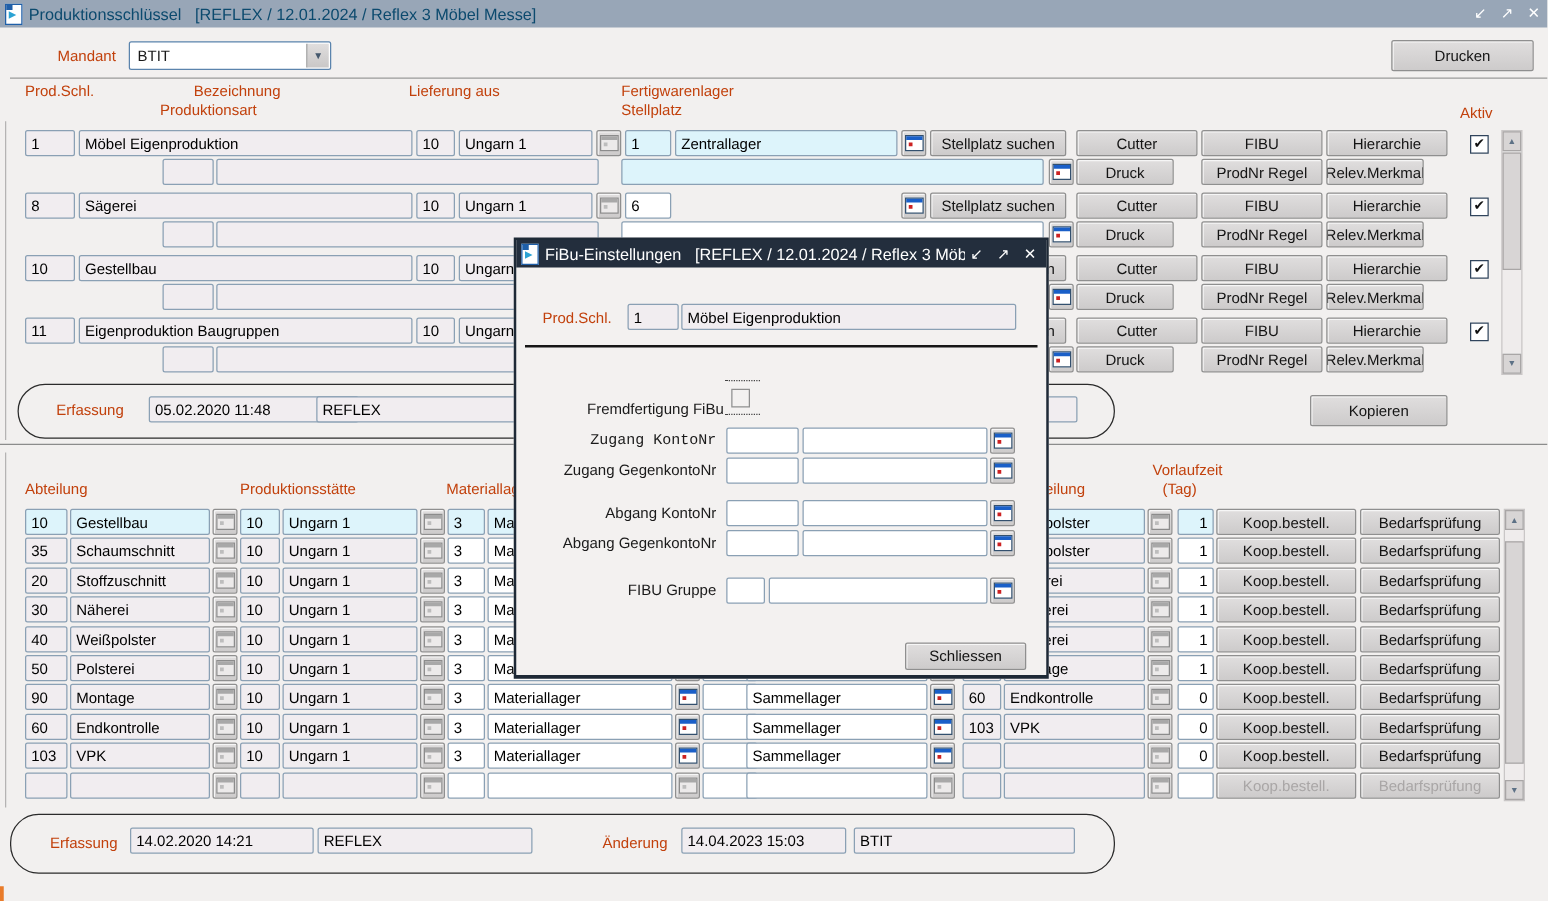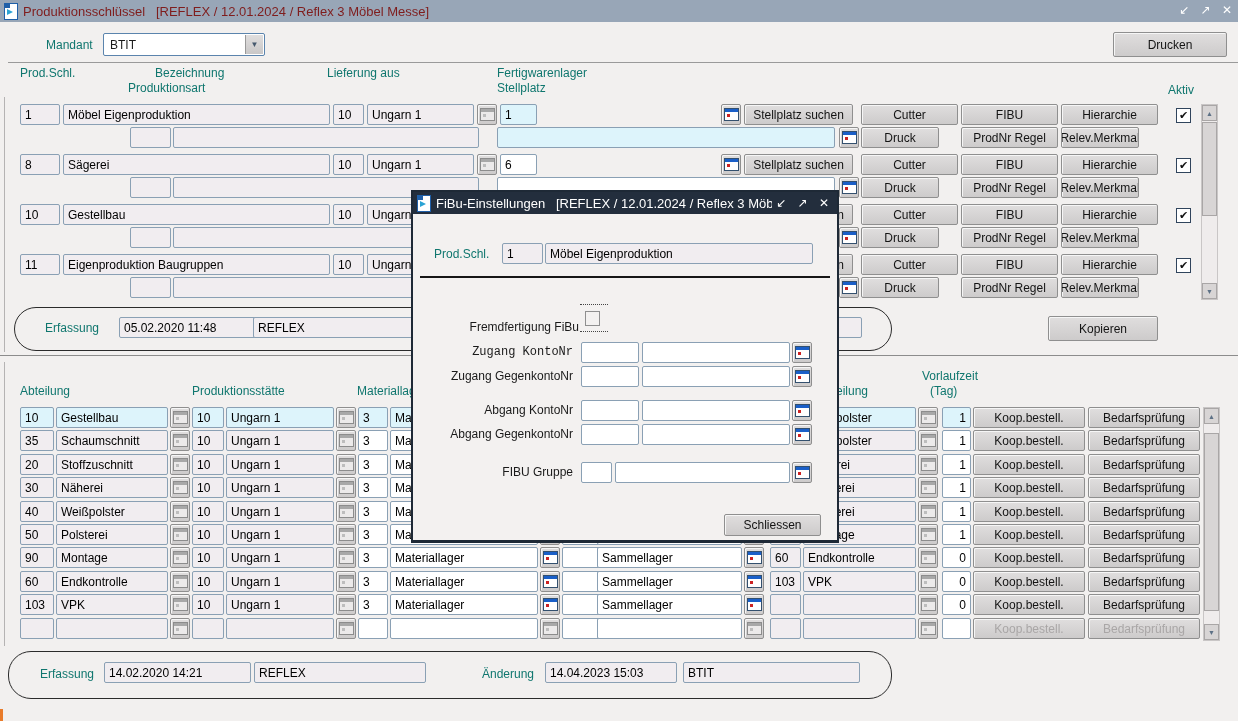--- a/index.html
+++ b/index.html
@@ -2,21 +2,21 @@
 <html><head>
 <meta charset="utf-8">
 <style>
   html,body{margin:0;padding:0;}
   body{width:1238px;height:721px;position:relative;overflow:hidden;
        background:#f2f0ef;font-family:"Liberation Sans",sans-serif;font-size:12px;color:#1a1a1a;}
   .abs{position:absolute;box-sizing:border-box;}
   
   .titlebar{position:absolute;left:0;top:0;width:1238px;height:22px;background:#98a6b7;
             display:flex;align-items:center;padding-left:4px;box-sizing:border-box;}
-  .tb-text{color:#7f1d1d;font-size:13px;white-space:pre;margin-left:5px;overflow:hidden;text-align:center;}
+  .tb-text{color:#0c4a6e;font-size:13px;white-space:pre;margin-left:5px;overflow:hidden;text-align:center;}
   .winctl{position:absolute;right:6px;top:3px;color:#fff;font-size:12px;}
   .winctl span{margin-left:8px;cursor:default;}
   .doc{width:12px;height:15px;background:#fff;border:1px solid #1f5fa8;position:relative;flex:none;}
   .doc::before{content:"";position:absolute;left:0;top:0;width:5px;height:4px;background:#1f5fa8;}
   .doc::after{content:"";position:absolute;left:2px;top:5px;border:3px solid transparent;border-left:6px solid #2ba3d4;}
   
   .fld{position:absolute;height:21px;border:1px solid #8aa0b4;border-radius:2px;background:#fff;
        padding:3px 4px 0 4px;box-sizing:border-box;overflow:hidden;white-space:nowrap;font-size:12px;color:#000;}
   .pk{background:#f1edf0;}
   .btn{position:absolute;height:21px;background:linear-gradient(#e0dede,#cdcbcb);border:1px solid #8f8f8f;
@@ -29,21 +29,21 @@
   .mini::before{content:"";position:absolute;left:0;top:0;right:0;height:3px;background:#1a5fc8;}
   .mini::after{content:"";position:absolute;left:2px;top:5px;width:3px;height:3px;background:#cc2222;}
   .mini.gray{border-color:#8c8c8c;background:#eceaea;}
   .mini.gray::before{background:#a8a8a8;}
   .mini.gray::after{background:#bdbdbd;}
   .cb{position:absolute;width:13px;height:13px;background:#fff;border:1px solid #30445c;
       display:flex;align-items:center;justify-content:center;}
   .cb .ck{font-size:11px;line-height:11px;color:#111;}
   .hline{position:absolute;height:1px;background:#9a9a9a;}
   .vline{position:absolute;width:1px;background:#b5b3b3;}
-  .hdr{position:absolute;color:#0f766e;white-space:nowrap;}
+  .hdr{position:absolute;color:#c2410c;white-space:nowrap;}
   .band{position:absolute;border:1px solid #2b2b2b;border-radius:23px;background:transparent;}
   
   .vsb{position:absolute;width:17px;background:#efecec;border:1px solid #c9c6c6;box-sizing:border-box;}
   .sbb{position:absolute;left:0;width:15px;height:16px;background:#d8d5d5;border:1px solid #a9a6a6;
        display:flex;align-items:center;justify-content:center;font-size:7px;color:#5d7186;box-sizing:border-box;}
   .sbt{position:absolute;left:0;width:15px;background:#d8d5d5;border:1px solid #a9a6a6;box-sizing:border-box;}
   
   #top-rows{position:absolute;left:0;top:104px;width:1238px;height:200px;}
   .trow{position:absolute;left:0;width:1238px;height:46px;}
   .trow .fwf{background:#fff;}
@@ -118,20 +118,21 @@
 <div id="top-rows">
 <div class="trow sel" style="top: 0px;">
   <div class="fld pk c-nr">1</div>
   <div class="fld pk c-name">Möbel Eigenproduktion</div>
   <div class="fld pk c-lnr">10</div>
   <div class="fld pk c-lort">Ungarn 1</div>
   <div class="ibtn c-i1">
         <span class="mini gray"></span>
       </div>
   <div class="fld fwf c-fwnr">1</div>
+  <div class="fld fwf c-fwname">Zentrallager</div>
   <div class="ibtn c-i2">
         <span class="mini"></span>
       </div>
   <div class="btn c-sp">Stellplatz suchen</div>
   <div class="btn c-cutter">Cutter</div>
   <div class="btn c-fibu">FIBU</div>
   <div class="btn c-hier">Hierarchie</div>
   <div class="cb c-cb">
         <span class="ck">✔</span>
       </div>

